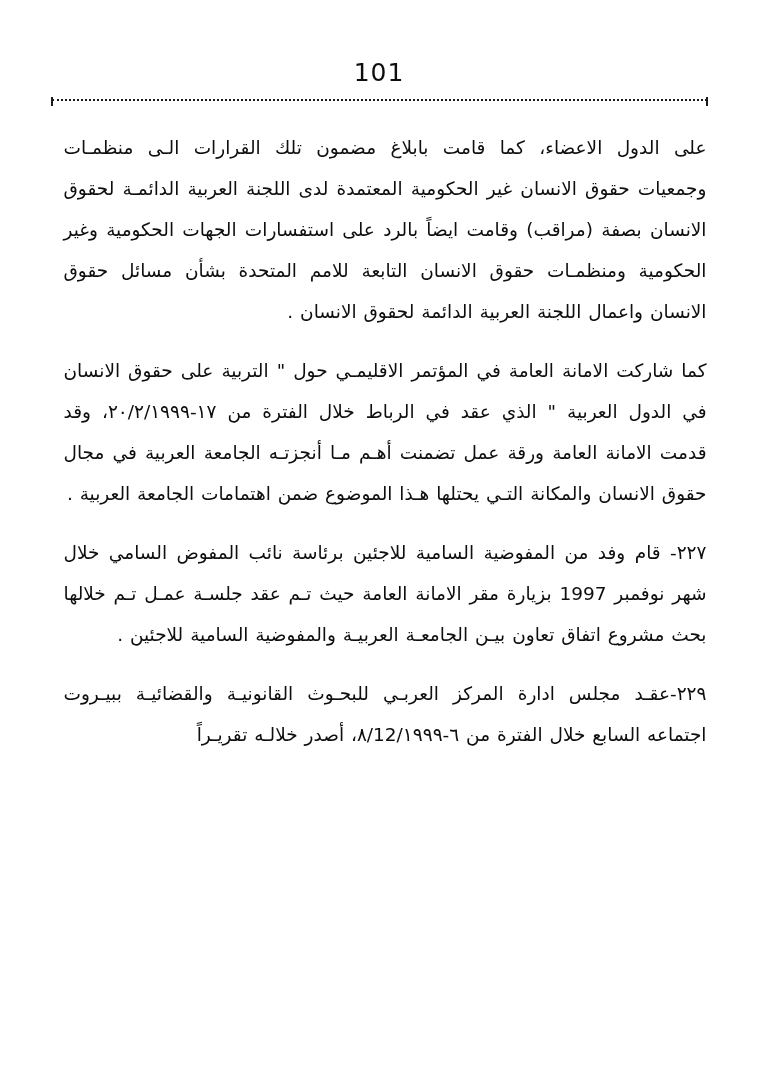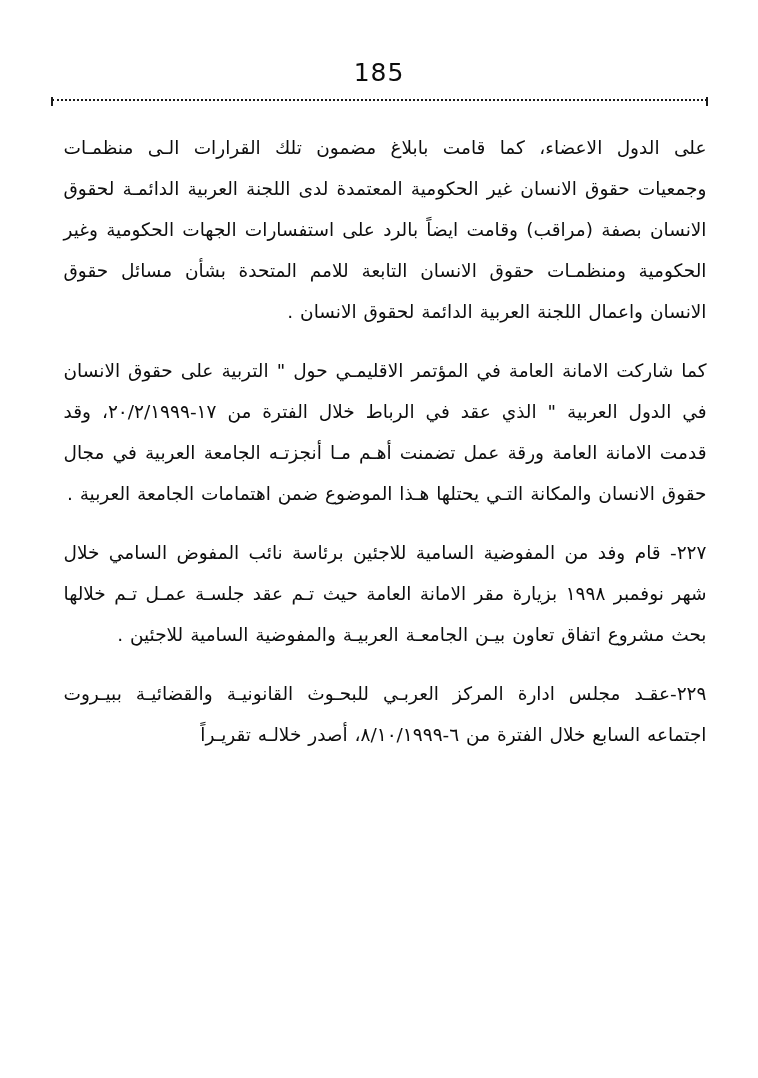--- a/index.html
+++ b/index.html
@@ -67,24 +67,24 @@
 
   .numbered {
     text-indent: 0;
   }
 </style>
 </head>
 <body>
 
 <div class="page">
 
-  <div class="page-number">185</div>
+  <div class="page-number">101</div>
 
   <div class="rule"></div>
 
   <div class="body-area">
     <p class="para">على الدول الاعضاء، كما قامت بابلاغ مضمون تلك القرارات الـى منظمـات وجمعيات حقوق الانسان غير الحكومية المعتمدة لدى اللجنة العربية الدائمـة لحقوق الانسان بصفة (مراقب) وقامت ايضاً بالرد على استفسارات الجهات الحكومية وغير الحكومية ومنظمـات حقوق الانسان التابعة للامم المتحدة بشأن مسائل حقوق الانسان واعمال اللجنة العربية الدائمة لحقوق الانسان .</p>
     <p class="para">كما شاركت الامانة العامة في المؤتمر الاقليمـي حول " التربية على حقوق الانسان في الدول العربية " الذي عقد في الرباط خلال الفترة من ١٧-٢٠/٢/١٩٩٩، وقد قدمت الامانة العامة ورقة عمل تضمنت أهـم مـا أنجزتـه الجامعة العربية في مجال حقوق الانسان والمكانة التـي يحتلها هـذا الموضوع ضمن اهتمامات الجامعة العربية .</p>
-    <p class="para numbered">٢٢٧- قام وفد من المفوضية السامية للاجئين برئاسة نائب المفوض السامي خلال شهر نوفمبر ١٩٩٨ بزيارة مقر الامانة العامة حيث تـم عقد جلسـة عمـل تـم خلالها بحث مشروع اتفاق تعاون بيـن الجامعـة العربيـة والمفوضية السامية للاجئين .</p>
-    <p class="para numbered">٢٢٩-عقـد مجلس ادارة المركز العربـي للبحـوث القانونيـة والقضائيـة ببيـروت اجتماعه السابع خلال الفترة من ٦-٨/١٠/١٩٩٩، أصدر خلالـه تقريـراً</p>
+    <p class="para numbered">٢٢٧- قام وفد من المفوضية السامية للاجئين برئاسة نائب المفوض السامي خلال شهر نوفمبر 1997 بزيارة مقر الامانة العامة حيث تـم عقد جلسـة عمـل تـم خلالها بحث مشروع اتفاق تعاون بيـن الجامعـة العربيـة والمفوضية السامية للاجئين .</p>
+    <p class="para numbered">٢٢٩-عقـد مجلس ادارة المركز العربـي للبحـوث القانونيـة والقضائيـة ببيـروت اجتماعه السابع خلال الفترة من ٦-٨/12/١٩٩٩، أصدر خلالـه تقريـراً</p>
   </div>
 
 </div>
 
 </body></html>

